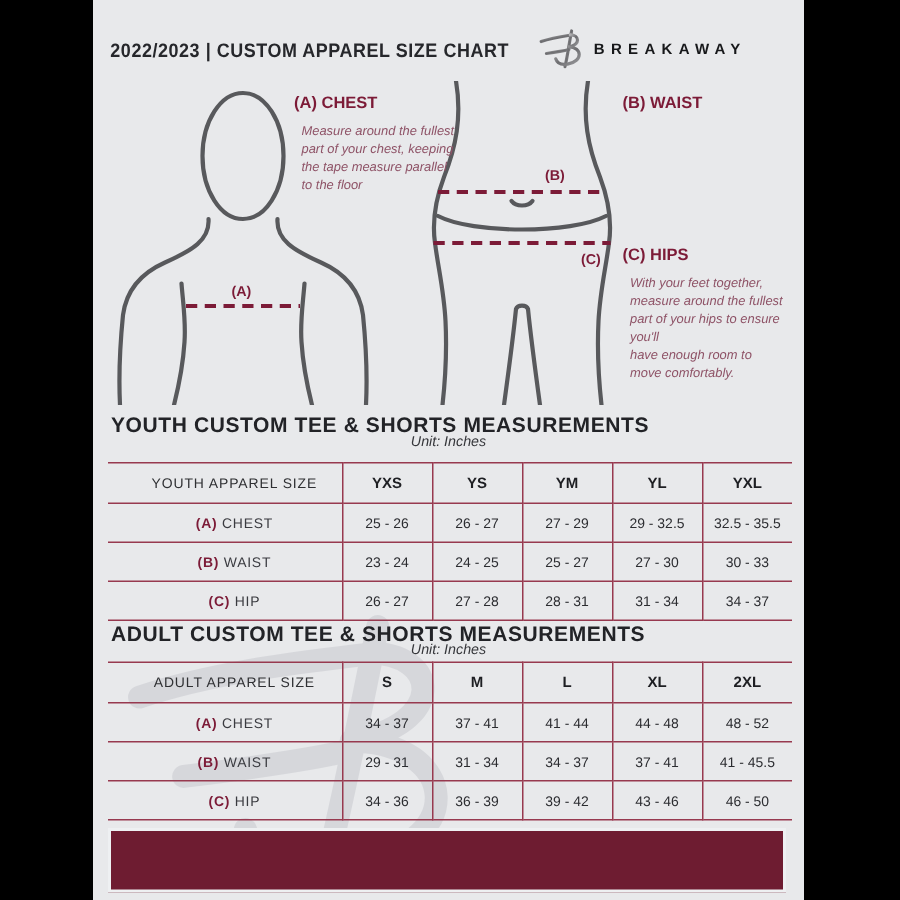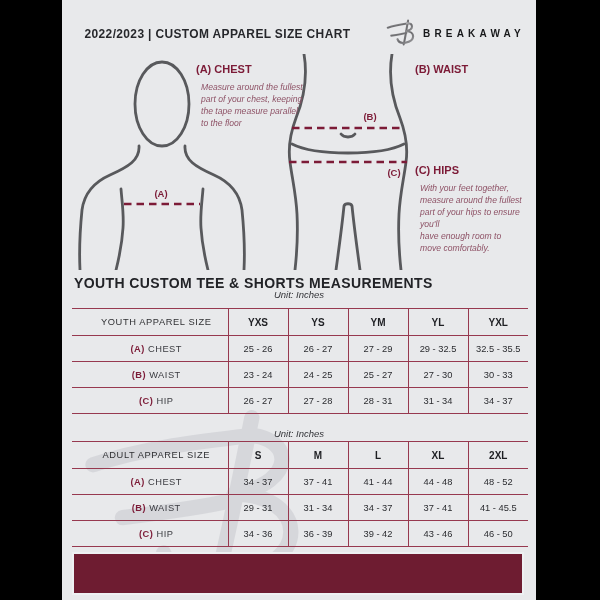--- a/index.html
+++ b/index.html
@@ -7,21 +7,21 @@
     width:600px;height:600px;background:#000;position:relative;overflow:hidden;
     font-family:"Liberation Sans", sans-serif;
   }
   .page{
     position:absolute;left:62px;top:0;width:474px;height:600px;
     background:#e8e9eb;
   }
   
   .header{
     position:absolute;top:18px;left:0;width:100%;
-    display:flex;justify-content:center;align-items:center;gap:24px;
+    display:flex;align-items:center;gap:8px;
   }
   .hdr-title{
     font-size:13px;font-weight:bold;color:#26272b;letter-spacing:.4px;
     transform:scaleX(.92);transform-origin:center;white-space:nowrap;
   }
   .brand-wrap{display:flex;align-items:center;gap:7px;}
   .brand-name{font-size:10px;font-weight:bold;color:#17181a;letter-spacing:4.2px;}
   
   .m-block{position:absolute;z-index:2;}
   .m-head{font-size:11px;font-weight:bold;color:#7c1b37;margin:0 0 6px 0;}
@@ -179,20 +179,21 @@
             <td>26 - 27</td>
             <td>27 - 28</td>
             <td>28 - 31</td>
             <td>31 - 34</td>
             <td>34 - 37</td>
           </tr>
         </tbody>
       </table>
     </div>
 
+  <div class="sec-title" style="top:414px;">ADULT CUSTOM TEE &amp; SHORTS MEASUREMENTS</div>
   <div class="sec-unit" style="top:428px;">Unit: Inches</div>
   <div class="tbl-wrap" style="top:441px;">
       <table>
         <colgroup>
           <col class="c0">
           <col>
           <col>
           <col>
           <col>
           <col>

